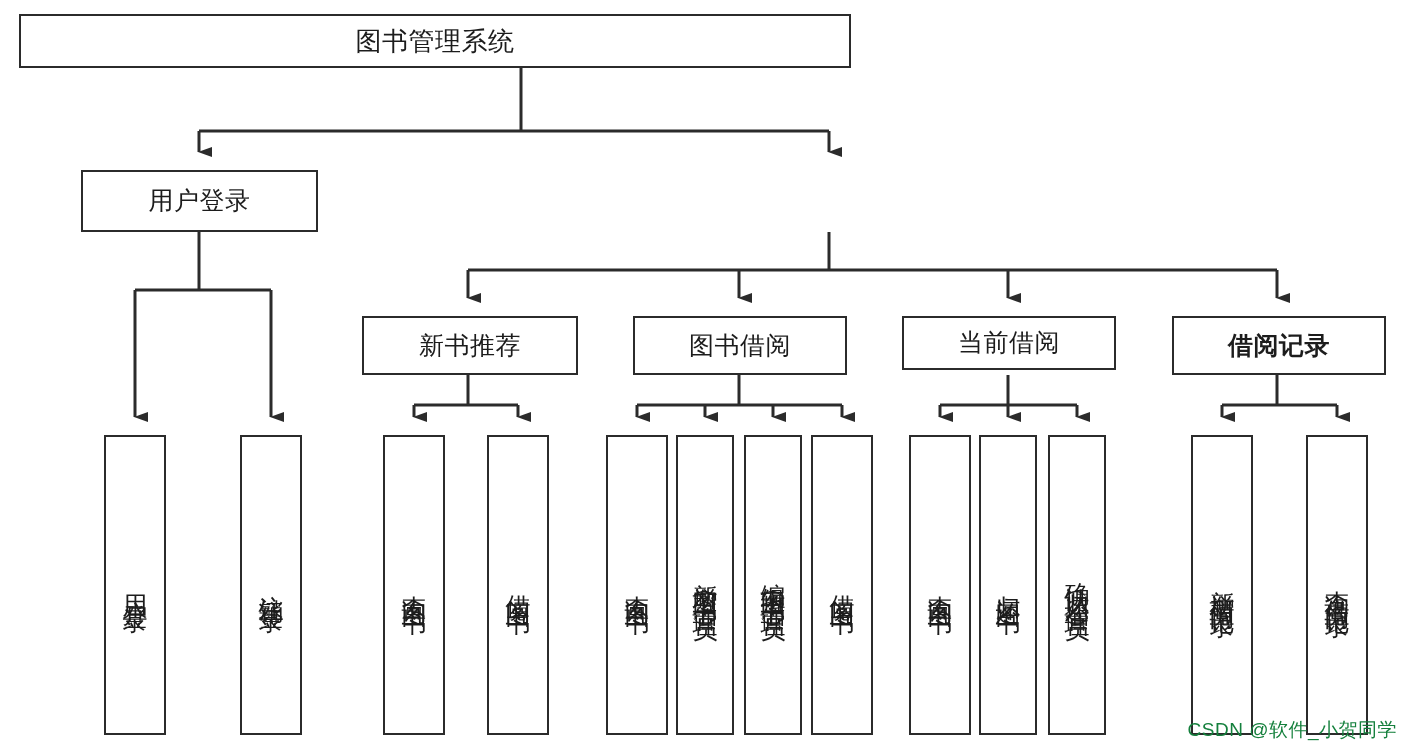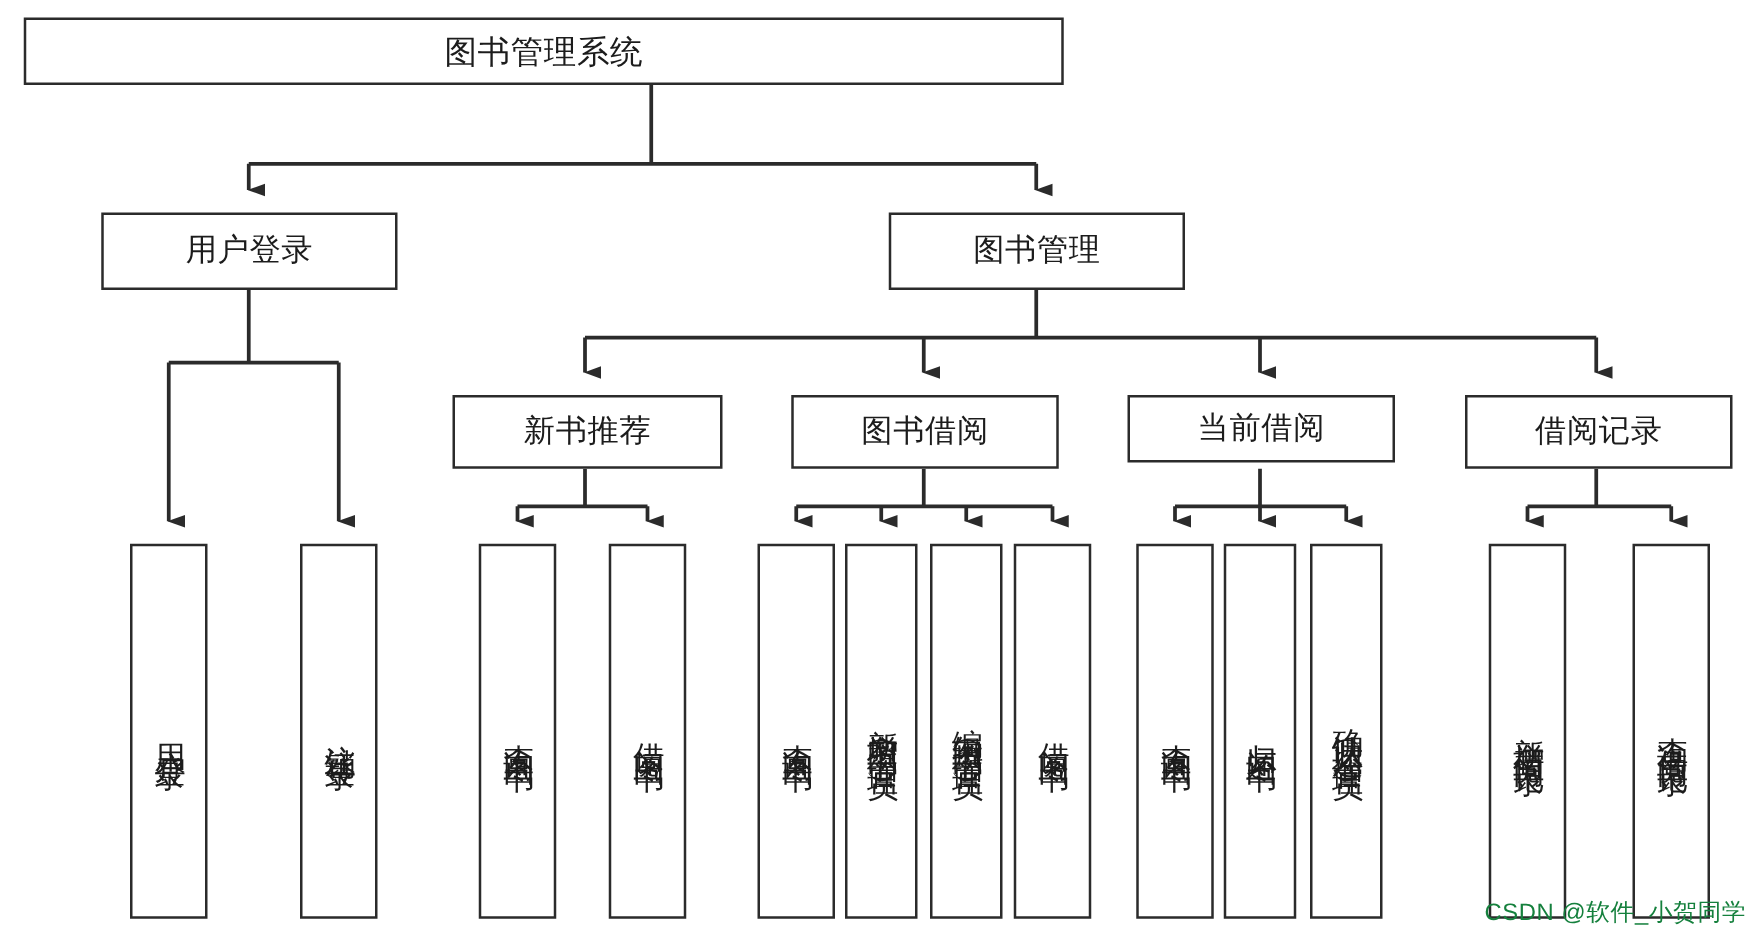--- a/index.html
+++ b/index.html
@@ -128,37 +128,34 @@
   </svg>
 
   <div class="node horiz root" style="left:19px; top:14px; width:832px; height:54px;">
     <span class="lbl">图书管理系统</span>
   </div>
 
   <div class="node horiz" style="left:81px; top:170px; width:237px; height:62px;">
     <span class="lbl">用户登录</span>
   </div>
 
-  <div class="node horiz" style="left:711px; top:170px; width:237px; height:62px;">
-    <span class="lbl">图书管理</span>
-  </div>
 
   <div class="node horiz" style="left:362px; top:316px; width:216px; height:59px;">
     <span class="lbl">新书推荐</span>
   </div>
 
   <div class="node horiz" style="left:633px; top:316px; width:214px; height:59px;">
     <span class="lbl">图书借阅</span>
   </div>
 
   <div class="node horiz" style="left:902px; top:316px; width:214px; height:54px;">
     <span class="lbl">当前借阅</span>
   </div>
 
-  <div class="node horiz" style="left:1172px; top:316px; width:214px; height:59px;">
+  <div class="node horiz" style="left:1172px; top:316px; width:214px; height:59px;font-weight:bold;">
     <span class="lbl">借阅记录</span>
   </div>
 
   <div class="node vert" style="left:104px; top:435px; width:62px; height:300px;">
     <span class="lbl">用户登录</span>
   </div>
 
   <div class="node vert" style="left:240px; top:435px; width:62px; height:300px;">
     <span class="lbl">注销登录</span>
   </div>

